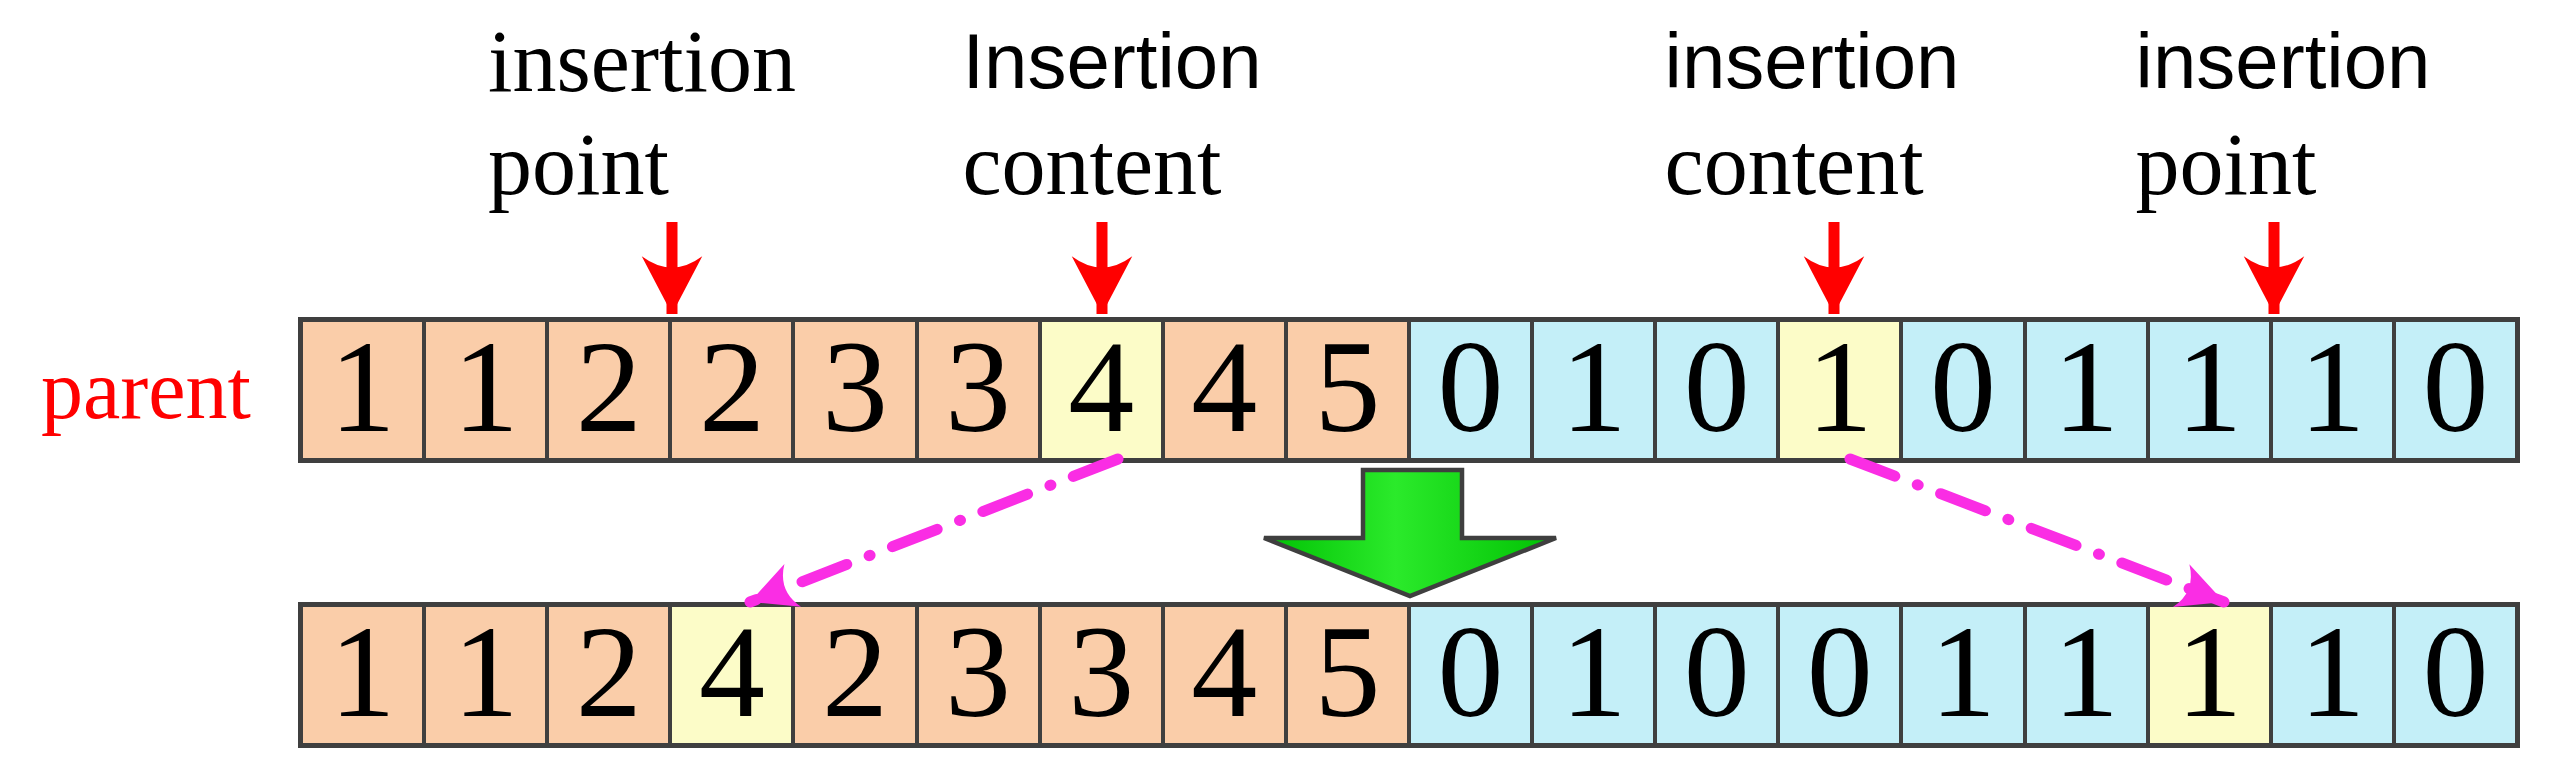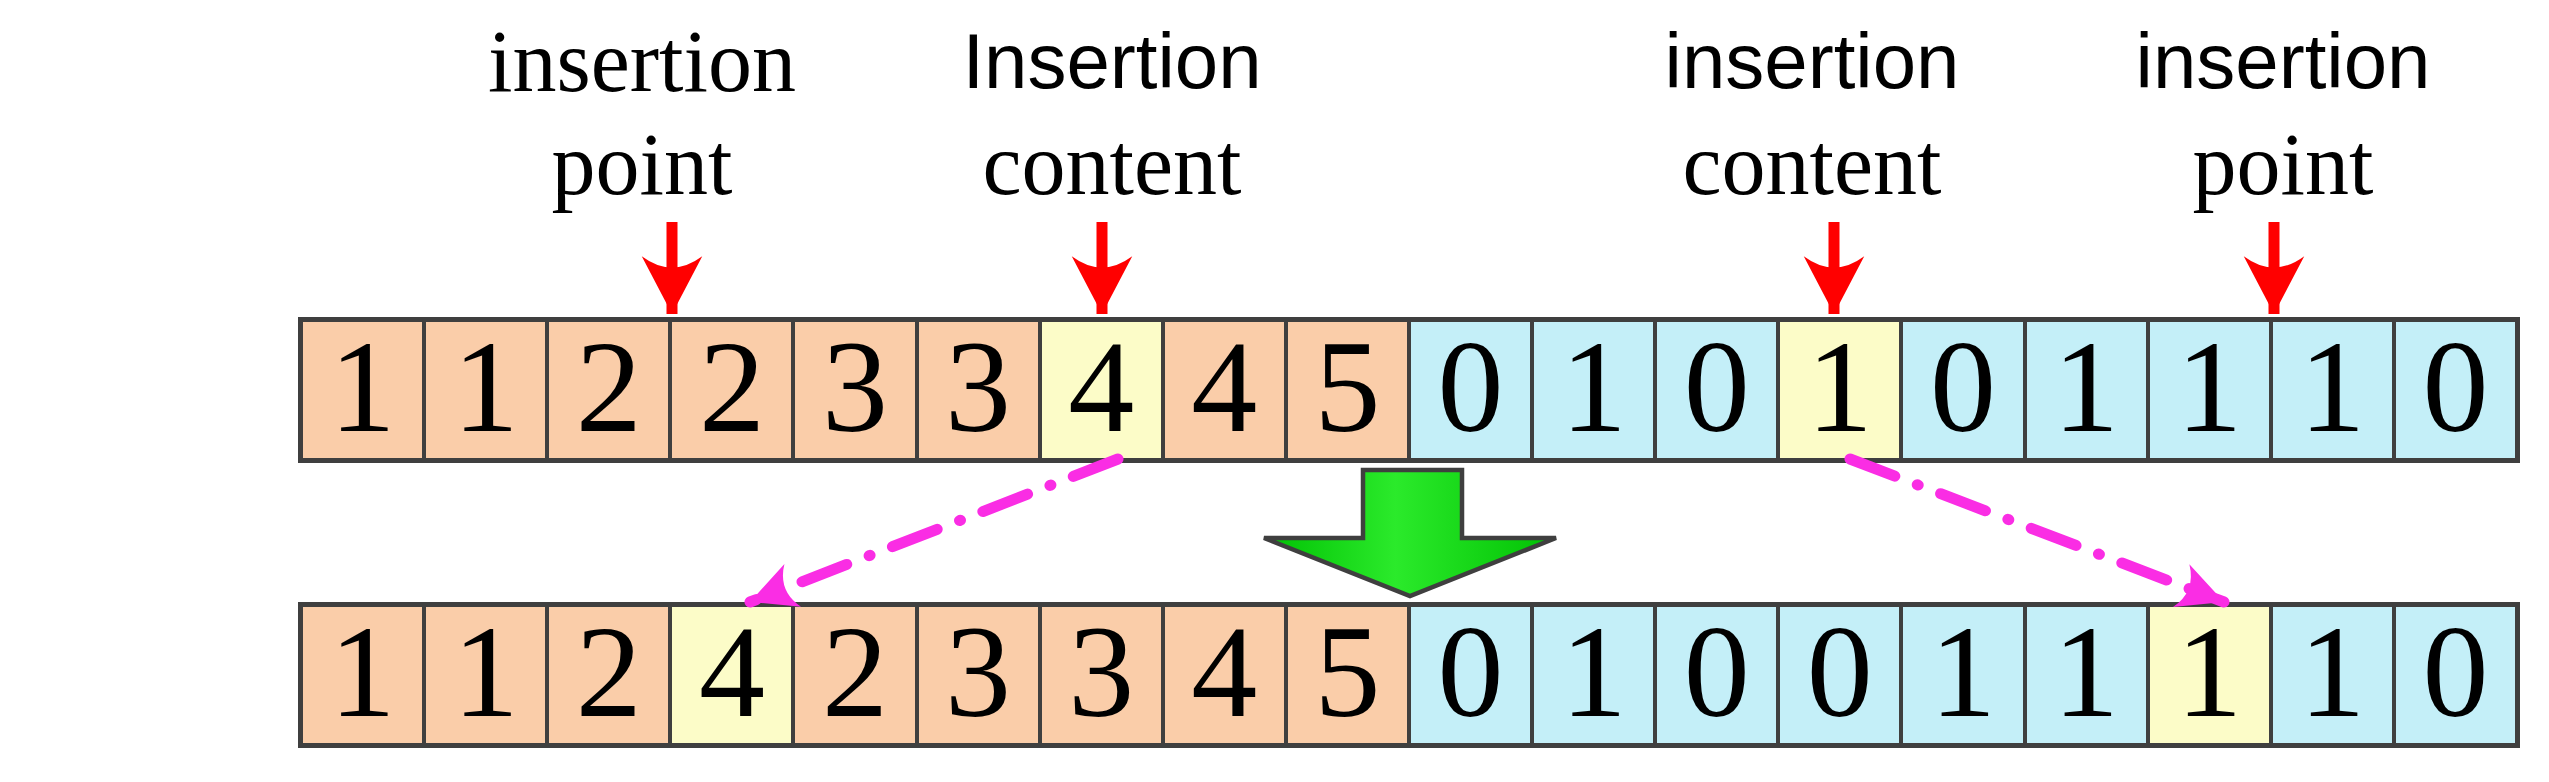--- a/index.html
+++ b/index.html
@@ -10,21 +10,20 @@
     background: #ffffff;
     overflow: hidden;
     font-family: "Liberation Serif", "DejaVu Serif", serif;
   }
 
   
   .anno {
     position: absolute;
     top: 10px;
     transform: translateX(-50%);
-    text-align: center;
     white-space: nowrap;
     color: #000000;
     line-height: 103px;
   }
   .anno .line-serif {
     font-family: "Liberation Serif", "DejaVu Serif", serif;
     font-size: 88px;
   }
   .anno .line-sans {
     font-family: "Liberation Sans", "DejaVu Sans", sans-serif;
@@ -96,20 +95,21 @@
   </div>
   <div class="anno" style="left:1812px">
     <div class="line-sans">insertion</div>
     <div class="line-serif">content</div>
   </div>
   <div class="anno" style="left:2283px">
     <div class="line-sans">insertion</div>
     <div class="line-serif">point</div>
   </div>
 
+  <div class="row-label" style="left:146px; top:389px">parent</div>
 
   <div class="chromo-row parent" id="row-parent">
       <div class="cell peach">1</div>
       <div class="cell peach">1</div>
       <div class="cell peach">2</div>
       <div class="cell peach">2</div>
       <div class="cell peach">3</div>
       <div class="cell peach">3</div>
       <div class="cell peach hilite">4</div>
       <div class="cell peach">4</div>

